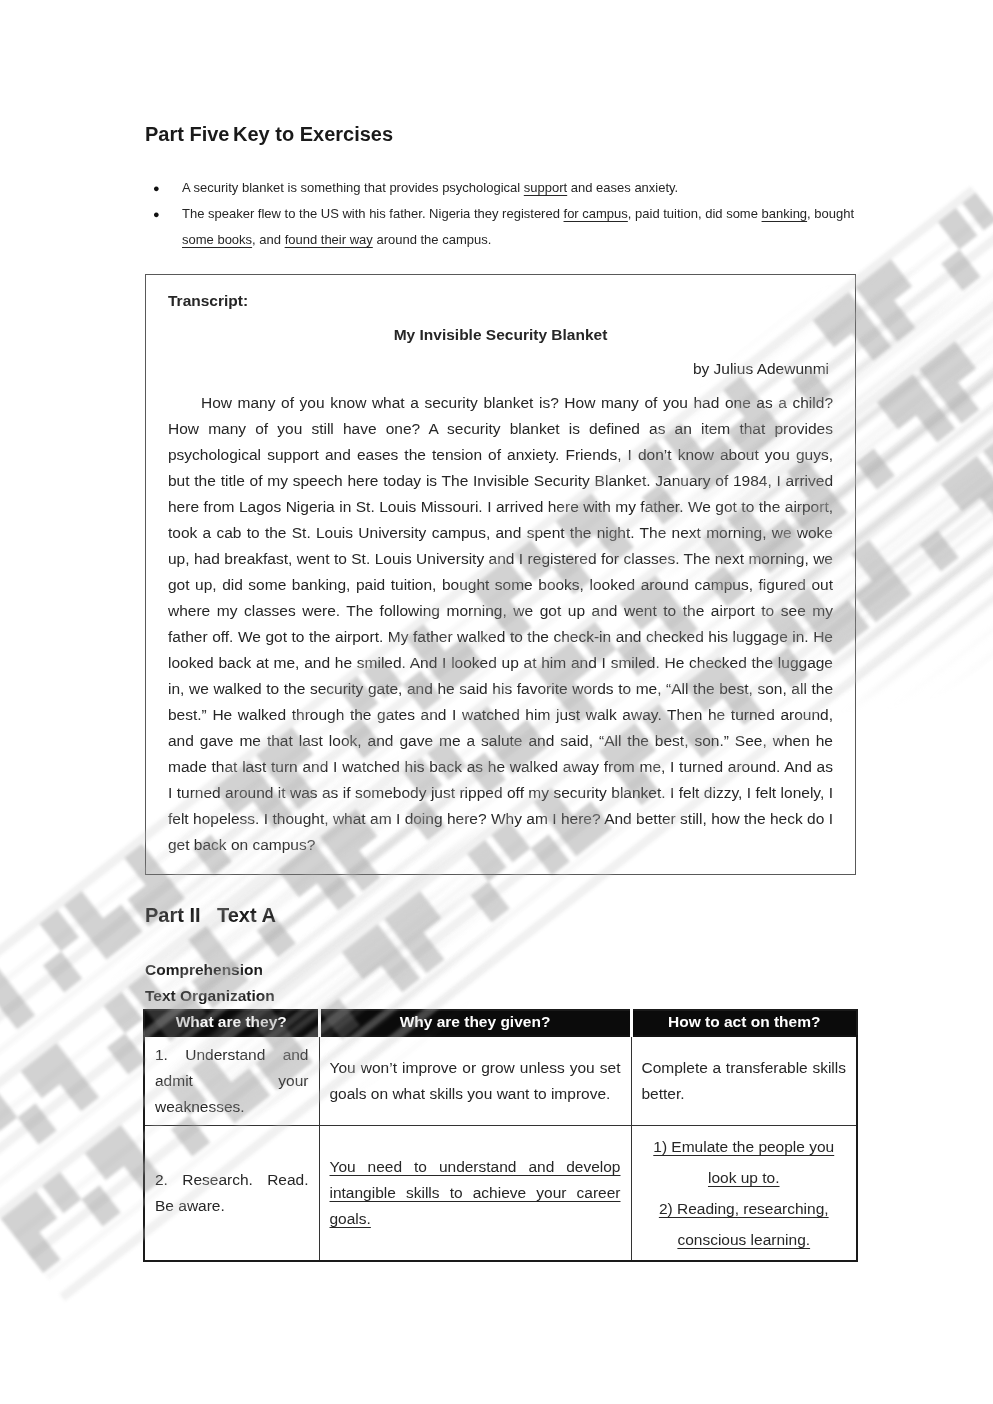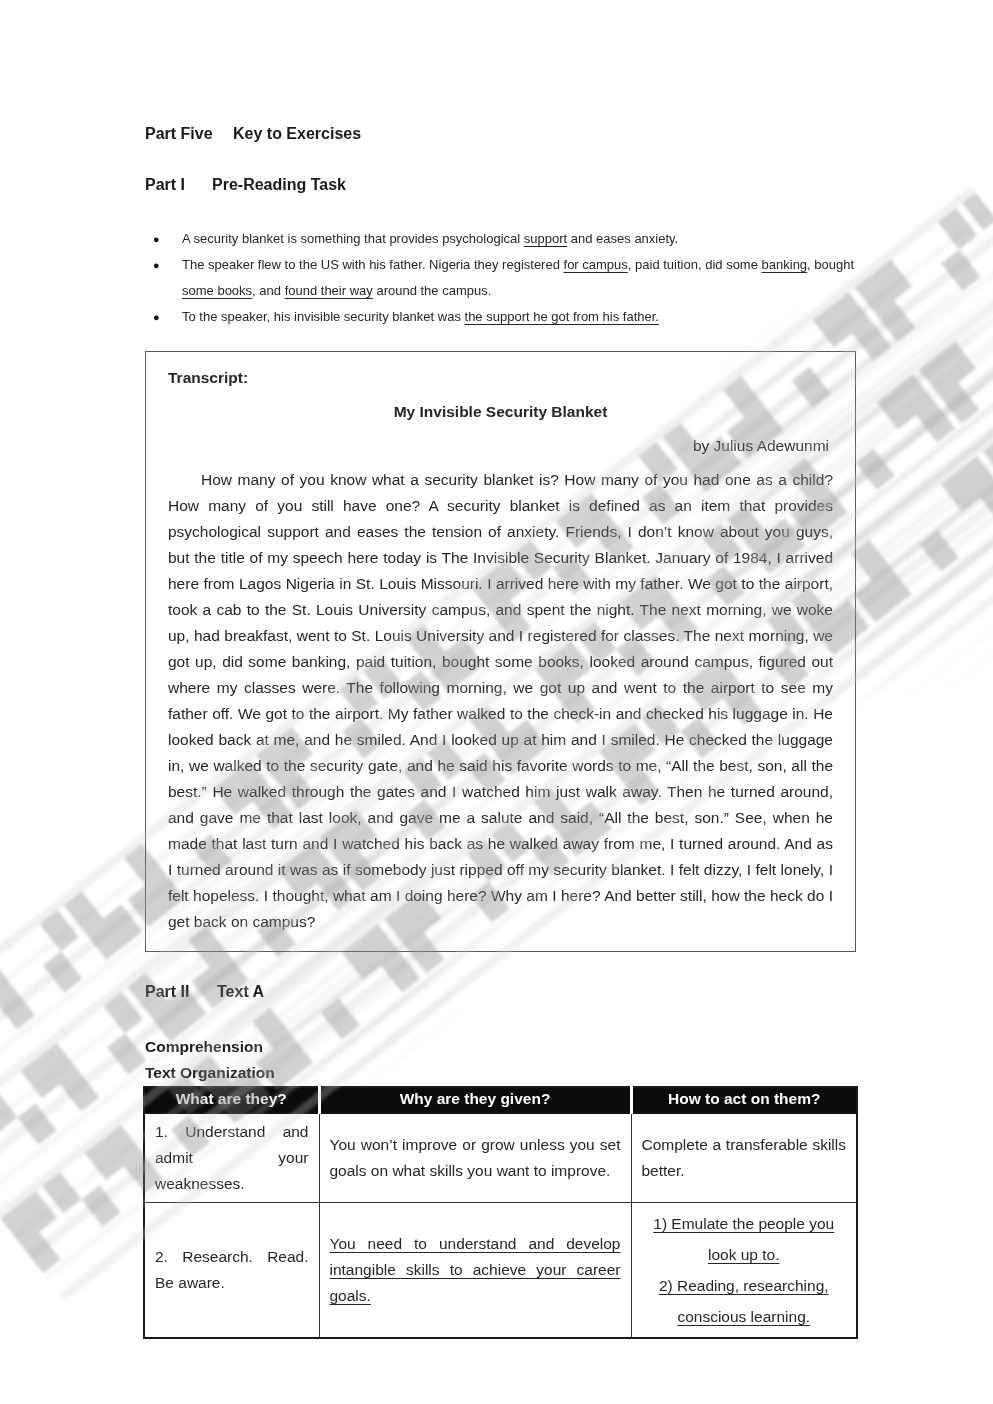--- a/index.html
+++ b/index.html
@@ -2,21 +2,21 @@
 <html><head>
 <meta charset="utf-8">
 <style>
   html,body{margin:0;padding:0;background:#e9e9e9;}
   .page{
     position:relative;width:993px;height:1404px;margin:0 auto;background:#ffffff;
     font-family:"Liberation Sans",sans-serif;color:#262626;overflow:hidden;
   }
   .content{position:absolute;left:145px;top:0;width:711px;z-index:1;}
   
-  .heading{font-weight:bold;font-size:16px;line-height:20px;color:#1a1a1a;}
+  .heading{font-weight:bold;font-size:20px;line-height:20px;color:#1a1a1a;}
   .heading .label{display:inline-block;}
   #h-five{padding-top:124px;margin-bottom:31px;}
   #h-five .label{min-width:88px;}
   #h-one{margin-bottom:31px;}
   #h-one .label{min-width:67px;}
   #h-two{margin-top:30px;margin-bottom:32px;}
   #h-two .label{min-width:72px;}
   .subheading{font-weight:bold;font-size:15.5px;line-height:26px;color:#1a1a1a;}
   
   ul.bullets{margin:0 0 21px 0;padding:0;list-style:none;font-size:13px;}
@@ -92,28 +92,24 @@
     <div class="wm-streaks wm-s1"></div>
     <div class="wm-streaks wm-s2"></div>
   </div>
 
   <div class="content">
 
     <div class="heading" id="h-five">
       <span class="label">Part Five</span><span>Key to Exercises</span>
     </div>
 
-    <div class="heading" id="h-one">
-      <span class="label">Part I</span><span>Pre-Reading Task</span>
-    </div>
 
     <ul class="bullets">
         <li><span>A security blanket is something that provides psychological </span><span class="u">support</span><span> and eases anxiety.</span></li>
         <li><span>The speaker flew to the US with his father. Nigeria they registered </span><span class="u">for campus</span><span>, paid tuition, did some </span><span class="u">banking</span><span>, bought </span><span class="u">some books</span><span>, and </span><span class="u">found their way</span><span> around the campus.</span></li>
-        <li><span>To the speaker, his invisible security blanket was </span><span class="u">the support he got from his father.</span></li>
       </ul>
 
     <div class="transcript-box">
       <p class="t-label">Transcript:</p>
       <p class="t-title">My Invisible Security Blanket</p>
       <p class="t-byline">by Julius Adewunmi</p>
       <p class="t-body">How many of you know what a security blanket is? How many of you had one as a child? How many of you still have one? A security blanket is defined as an item that provides psychological support and eases the tension of anxiety. Friends, I don’t know about you guys, but the title of my speech here today is The Invisible Security Blanket. January of 1984, I arrived here from Lagos Nigeria in St. Louis Missouri. I arrived here with my father. We got to the airport, took a cab to the St. Louis University campus, and spent the night. The next morning, we woke up, had breakfast, went to St. Louis University and I registered for classes. The next morning, we got up, did some banking, paid tuition, bought some books, looked around campus, figured out where my classes were. The following morning, we got up and went to the airport to see my father off. We got to the airport. My father walked to the check-in and checked his luggage in. He looked back at me, and he smiled. And I looked up at him and I smiled. He checked the luggage in, we walked to the security gate, and he said his favorite words to me, “All the best, son, all the best.” He walked through the gates and I watched him just walk away. Then he turned around, and gave me that last look, and gave me a salute and said, “All the best, son.” See, when he made that last turn and I watched his back as he walked away from me, I turned around. And as I turned around it was as if somebody just ripped off my security blanket. I felt dizzy, I felt lonely, I felt hopeless. I thought, what am I doing here? Why am I here? And better still, how the heck do I get back on campus?</p>
     </div>
 
     <div class="heading" id="h-two">

